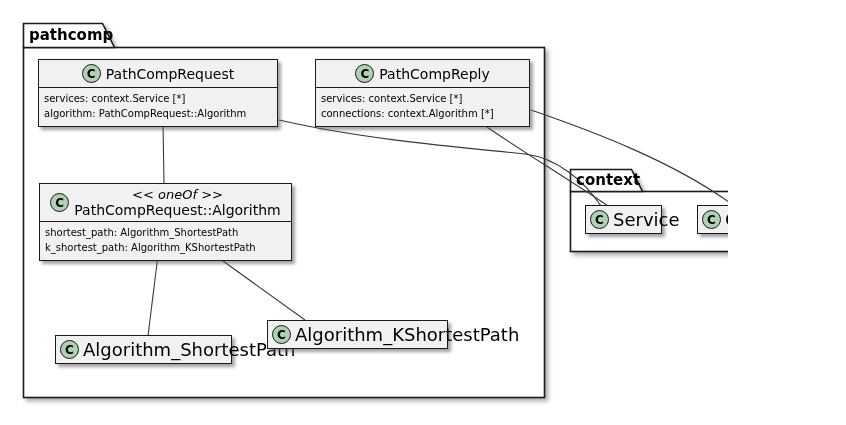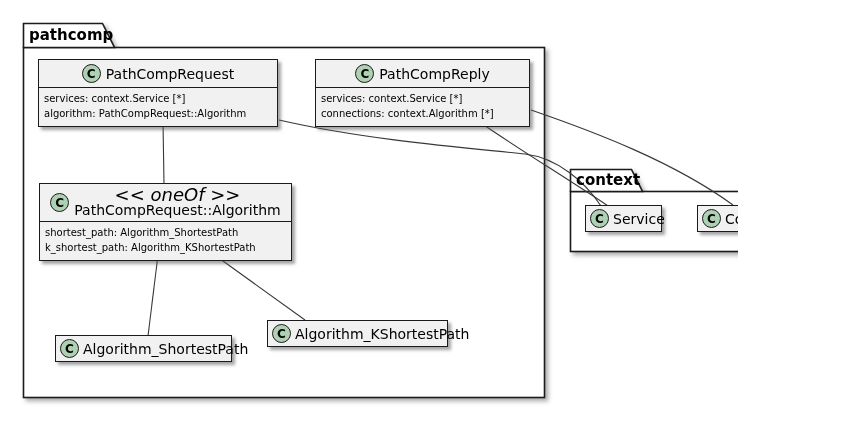--- a/index.html
+++ b/index.html
@@ -1,20 +1,19 @@
 <!DOCTYPE html>
 <html><head>
 <meta charset="utf-8">
 <style>
   html,body { margin:0; padding:0; background:#ffffff; }
   #canvas {
     position:relative; width:728px; height:425px; overflow:hidden;
     background:#ffffff; font-family:"DejaVu Sans","Liberation Sans",sans-serif;
     color:#000;
-    padding-left:10px;
   }
   #edges-svg { position:absolute; left:0; top:0; width:846px; height:425px; }
 
   .pkg-shape { fill:#ffffff; stroke:#1b1b1b; stroke-width:1.6; }
   .edge { fill:none; stroke:#383838; stroke-width:1.1; }
 
   .pkg-label {
     position:absolute; font-weight:bold; font-size:15px; line-height:18px;
     white-space:nowrap;
   }
@@ -29,23 +28,23 @@
     gap:5px; padding:4px 7px;
   }
   .cls-header.compact { padding:3px 4px; gap:4px; justify-content:flex-start; }
   .spot {
     flex:none; width:19px; height:19px; border-radius:50%;
     background:#ADD1B2; border:1.3px solid #1b1b1b; box-sizing:border-box;
     display:flex; align-items:center; justify-content:center;
     font-weight:bold; font-size:12px; line-height:1;
   }
   .cls-name { font-size:14px; }
-  .cls-name.sm { font-size:14px; }
+  .cls-name.sm { font-size:18px; }
   .hdr-stack { display:flex; flex-direction:column; align-items:center; }
-  .stereotype { font-size:18px; line-height:15px; }
+  .stereotype { font-size:13px; line-height:15px; }
   .stereotype .st-word { font-style:italic; }
   .cls-attrs {
     border-top:1.3px solid #1b1b1b; padding:3px 5px 5px 5px;
     font-size:10px; line-height:15px;
   }
 </style>
 </head>
 <body>
 
 <div id="canvas">

